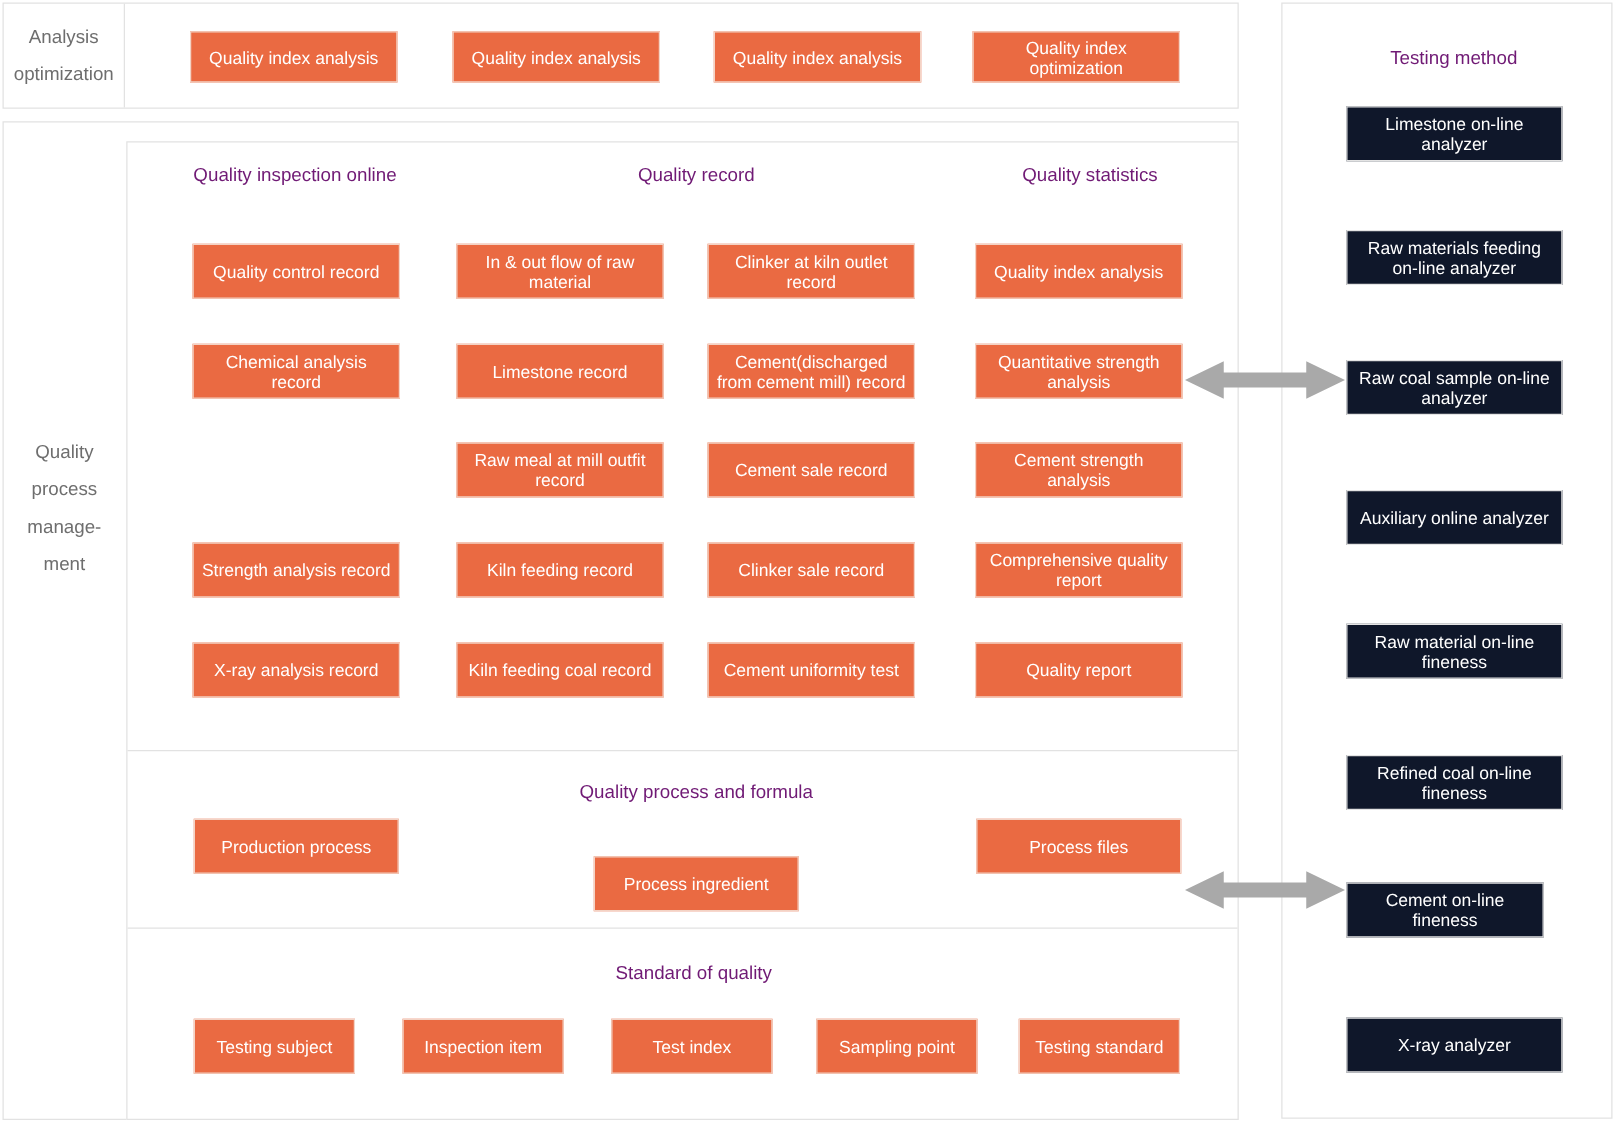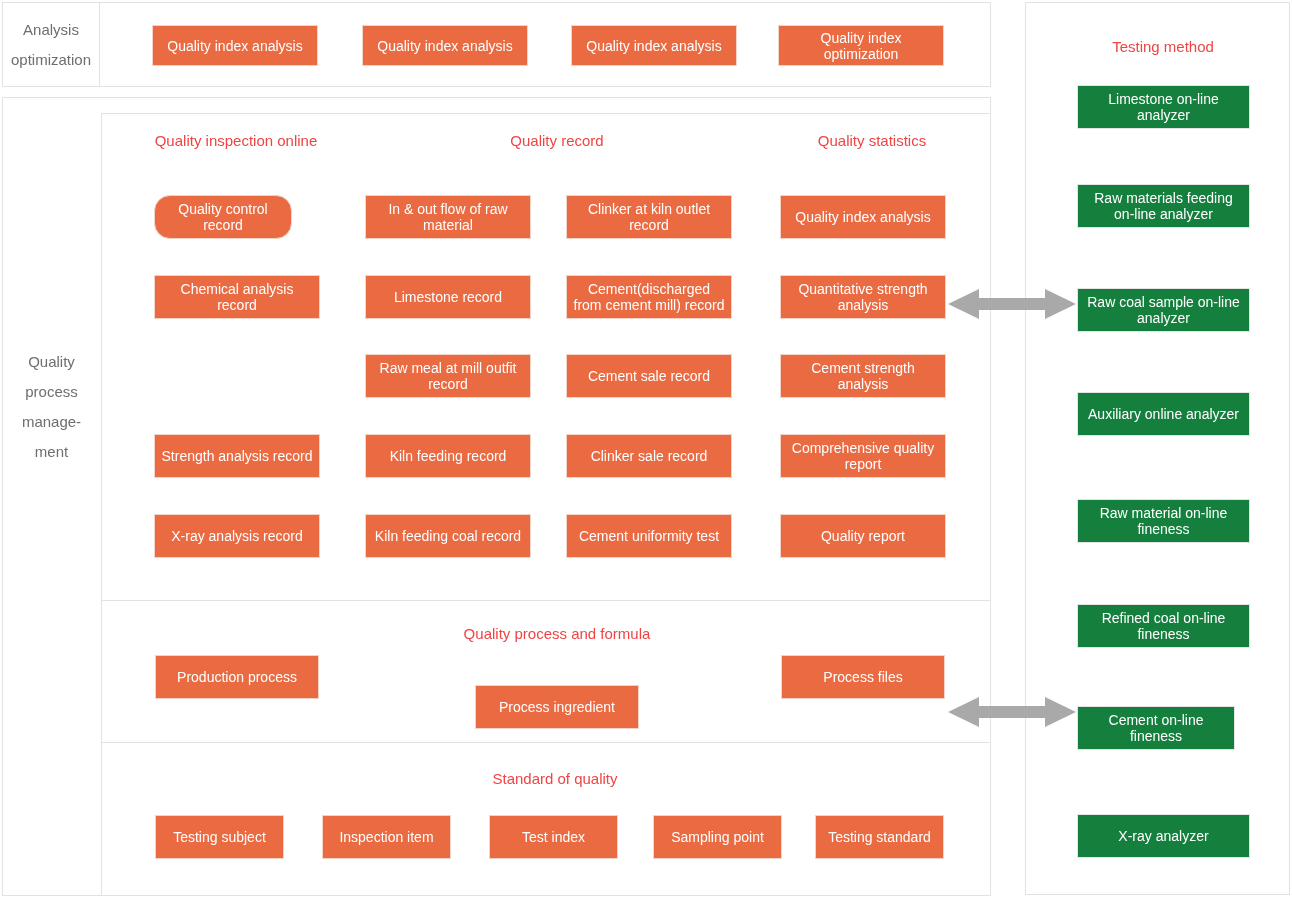--- a/index.html
+++ b/index.html
@@ -2,26 +2,26 @@
 <html><head>
 <meta charset="utf-8">
 <style>
   html,body{margin:0;padding:0;background:#ffffff;}
   body{font-family:"Liberation Sans","DejaVu Sans",sans-serif;}
   #canvas{position:relative;width:1292px;height:899px;background:#ffffff;overflow:hidden;}
   .panel{position:absolute;background:#ffffff;border:1px solid #e2e2e2;box-sizing:border-box;}
   .inner-box{position:absolute;border:1px solid #e2e2e2;box-sizing:border-box;background:#ffffff;}
   .divider{position:absolute;left:0;right:0;height:0;border-top:1px solid #e2e2e2;}
   .side-label{color:#6e6e6e;font-size:15px;text-align:center;line-height:30px;}
-  .section-title{position:absolute;transform:translateX(-50%);color:#ef4444;font-size:15px;white-space:nowrap;}
+  .section-title{position:absolute;transform:translateX(-50%);color:#701a75;font-size:15px;white-space:nowrap;}
   .btn{position:absolute;display:flex;align-items:center;justify-content:center;
        text-align:center;color:#ffffff;font-size:14px;line-height:16px;
        padding:3px 6px;box-sizing:border-box;cursor:pointer;}
   .btn-orange{background:#ea6a42;border:1px solid #f3d3c5;}
-  .btn-gray{background:#15803d;border:1px solid #e4e4e4;}
+  .btn-gray{background:#0f172a;border:1px solid #e4e4e4;}
   .arrow{position:absolute;z-index:3;}
 </style>
 </head>
 <body>
 
 <div id="canvas">
 
   <div class="panel" style="left:2px;top:2px;width:989px;height:85px;">
     <div style="position:absolute;left:0;top:0;width:96px;height:100%;border-right:1px solid #e2e2e2;display:flex;align-items:center;justify-content:center;">
       <div class="side-label" style="width:92px;">Analysis optimization</div>
@@ -39,21 +39,21 @@
       <div>manage-</div>
       <div>ment</div>
     </div>
 
     <div class="inner-box" style="left:98px;top:15px;width:890px;height:783px;">
 
       <div class="section-title" style="left:134px;top:18px;">Quality inspection online</div>
       <div class="section-title" style="left:455px;top:18px;">Quality record</div>
       <div class="section-title" style="left:770px;top:18px;">Quality statistics</div>
 
-      <div class="btn btn-orange" style="left:52px;top:81px;width:138px;height:44px;border-radius:16px;">Quality control record</div>
+      <div class="btn btn-orange" style="left:52px;top:81px;width:166px;height:44px;">Quality control record</div>
       <div class="btn btn-orange" style="left:263px;top:81px;width:166px;height:44px;">In &amp; out flow of raw material</div>
       <div class="btn btn-orange" style="left:464px;top:81px;width:166px;height:44px;">Clinker at kiln outlet record</div>
       <div class="btn btn-orange" style="left:678px;top:81px;width:166px;height:44px;">Quality index analysis</div>
 
       <div class="btn btn-orange" style="left:52px;top:161px;width:166px;height:44px;">Chemical analysis record</div>
       <div class="btn btn-orange" style="left:263px;top:161px;width:166px;height:44px;">Limestone record</div>
       <div class="btn btn-orange" style="left:464px;top:161px;width:166px;height:44px;">Cement(discharged from cement mill) record</div>
       <div class="btn btn-orange" style="left:678px;top:161px;width:166px;height:44px;">Quantitative strength analysis</div>
 
       <div class="btn btn-orange" style="left:263px;top:240px;width:166px;height:44px;">Raw meal at mill outfit record</div>

